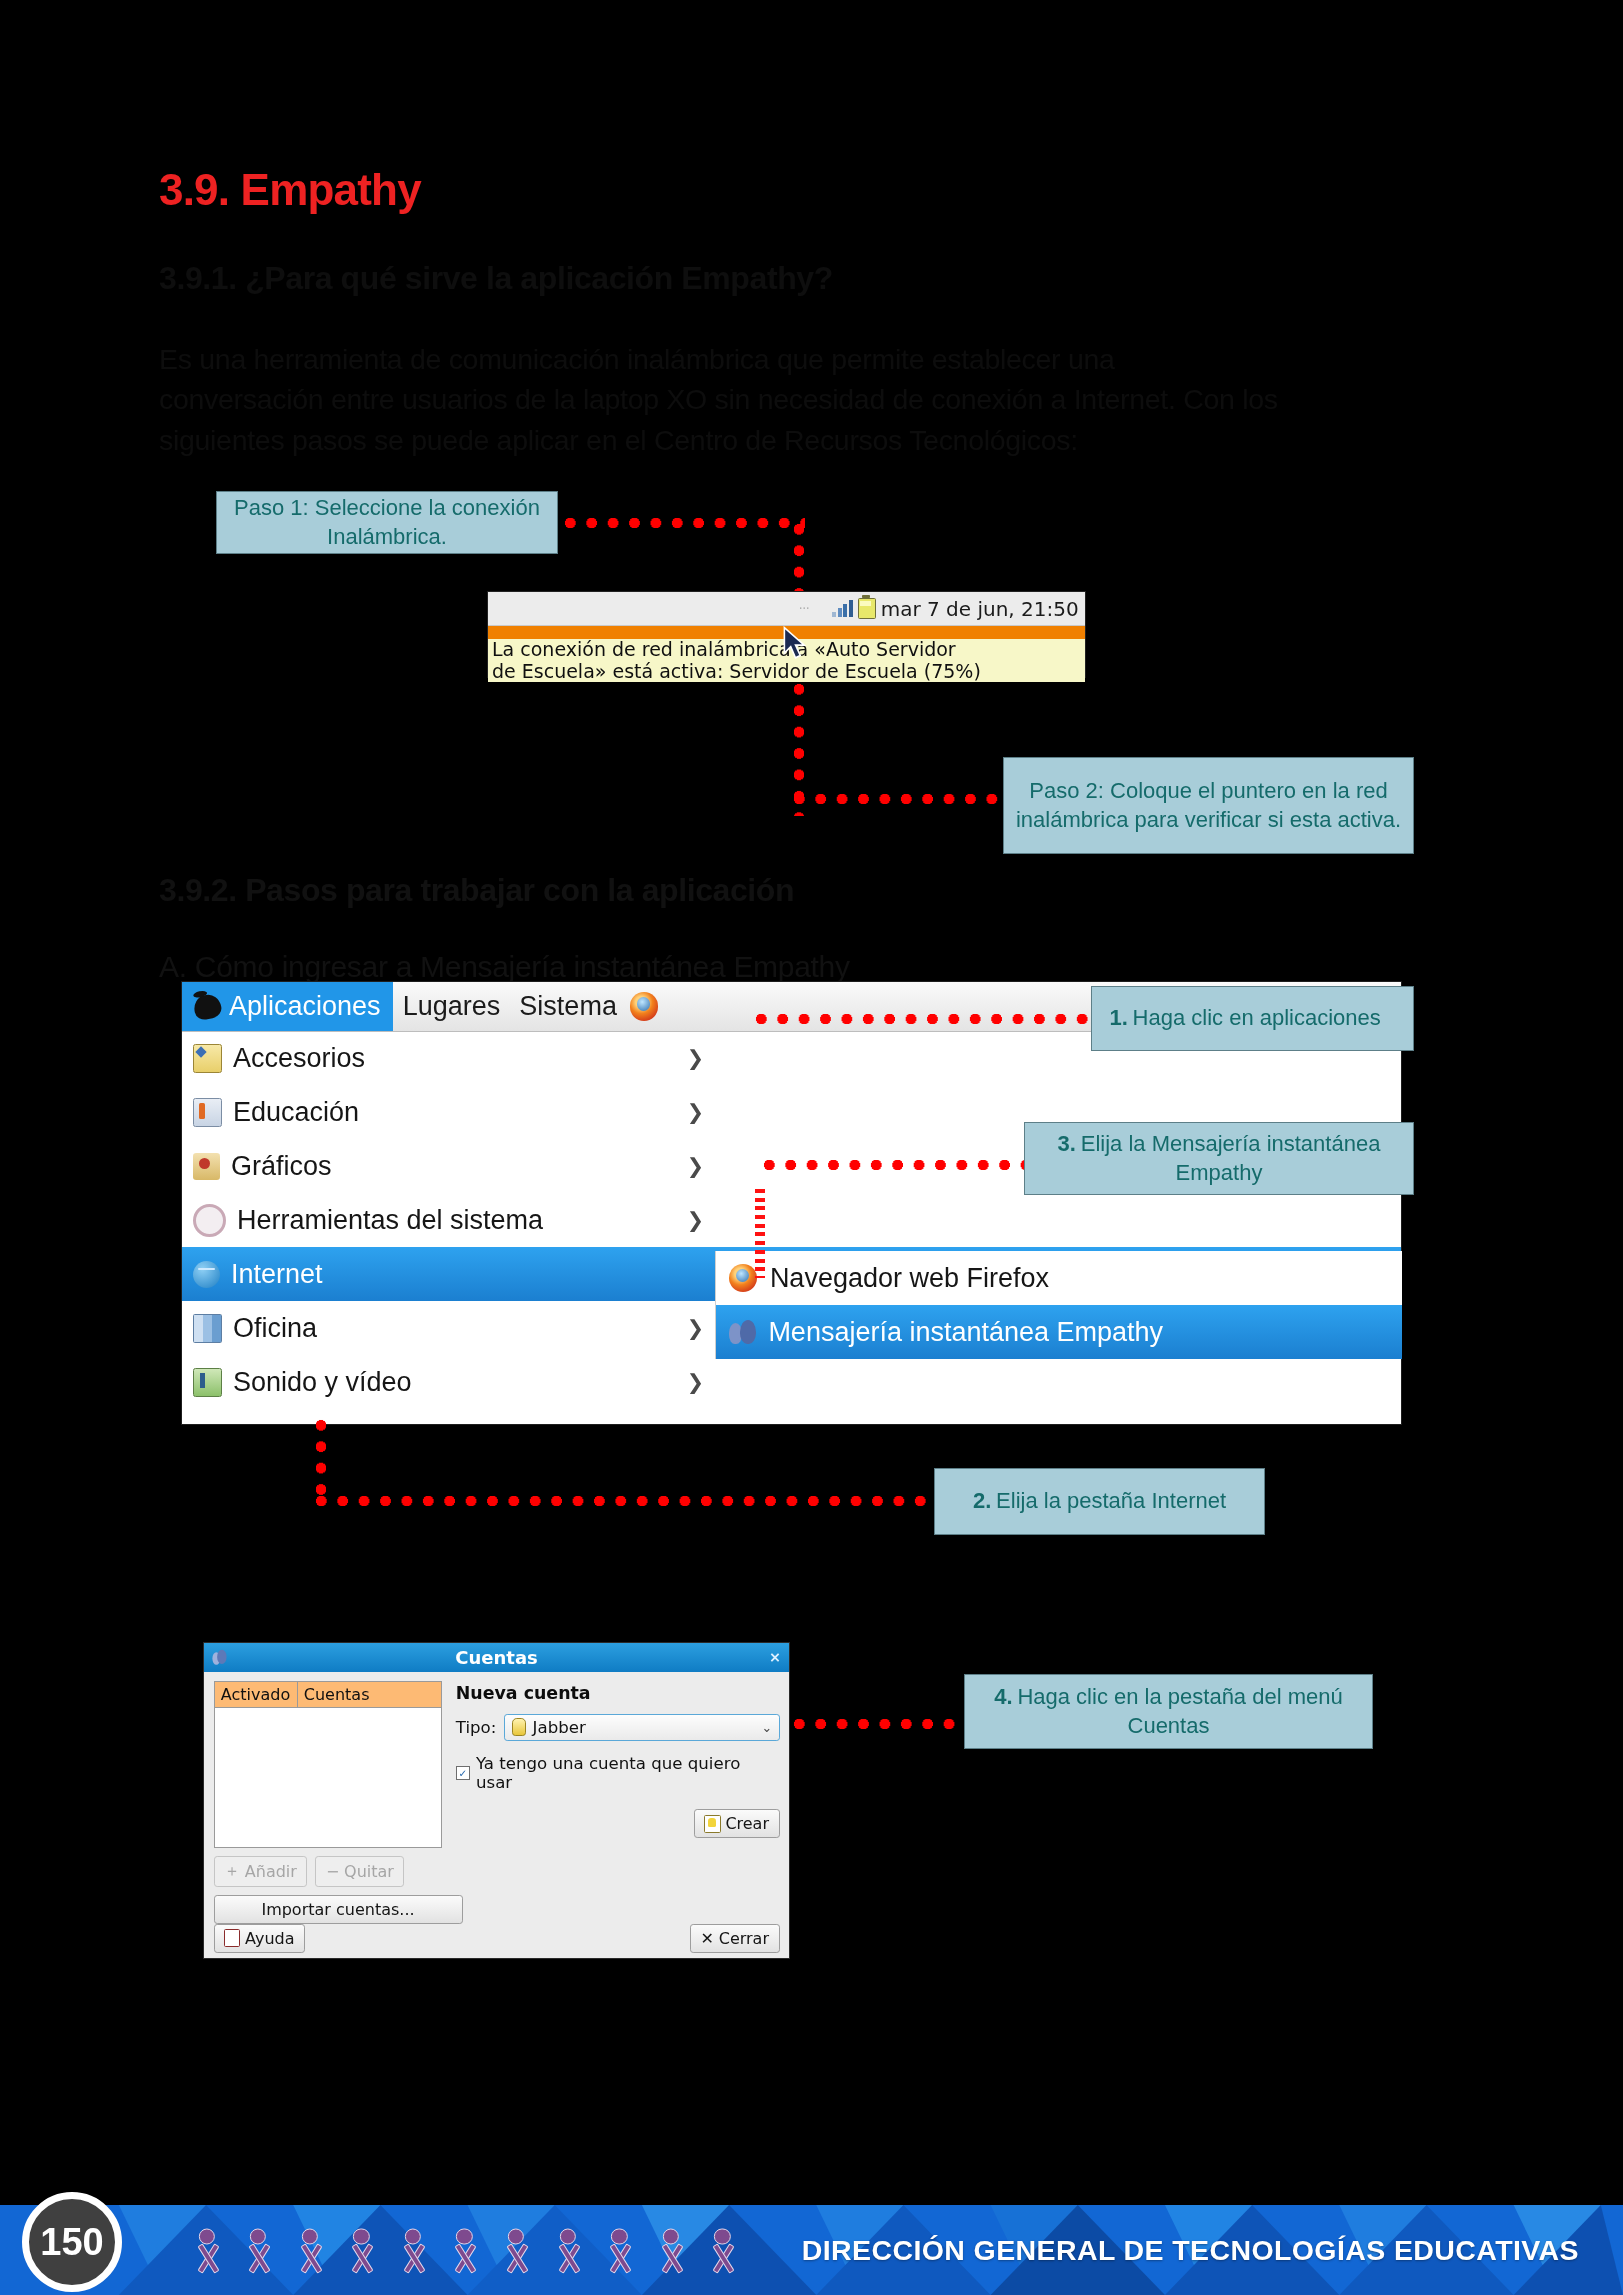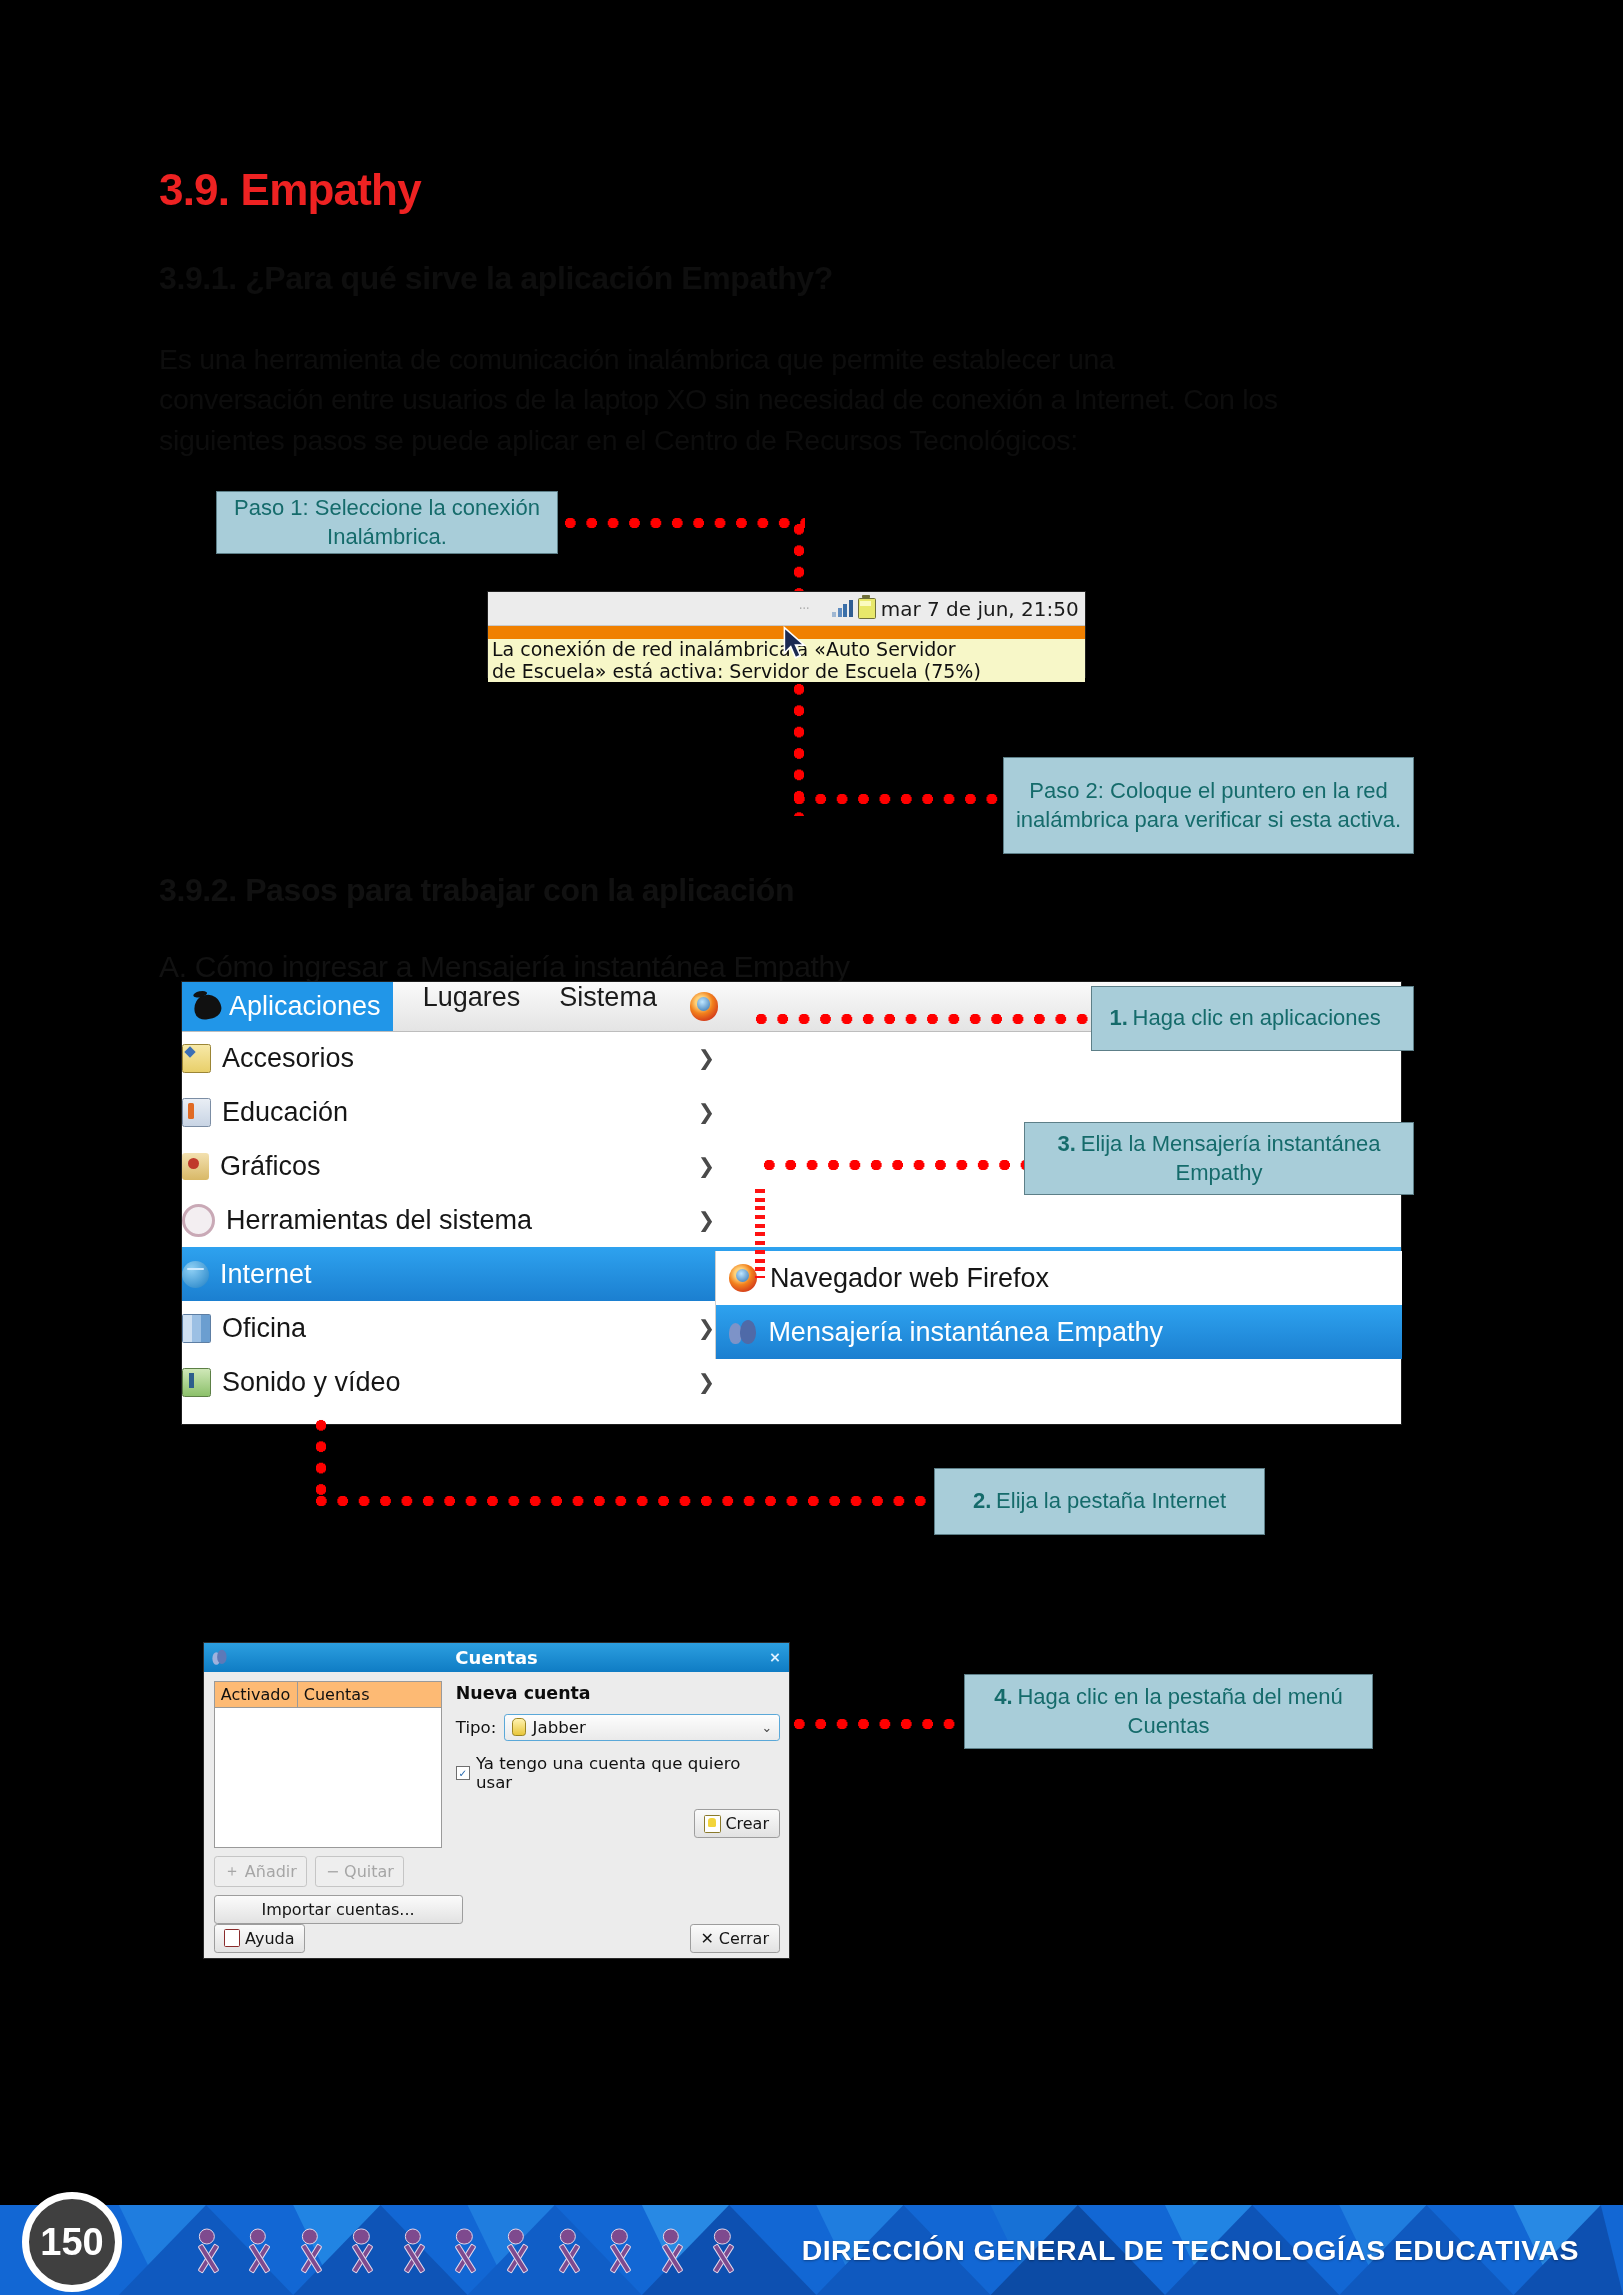--- a/index.html
+++ b/index.html
@@ -106,34 +106,33 @@
   }
   #cursor{position:absolute;left:782px;top:626px;width:27px;height:35px;}
 
   
   #menu-shot{
     position:absolute;left:181px;top:981px;width:1221px;height:444px;
     border:1.6px solid #1e1e1e;box-sizing:border-box;background:#fff;
   }
   #panel{
     height:49px;background:linear-gradient(#fafafa,#e4e4e4);
-    border-bottom:0.8px solid #bdbdbd;display:flex;
+    border-bottom:0.8px solid #bdbdbd;display:flex;align-items:center;
     position:relative;
-    gap:20px;
   }
   #panel-apps{
     background:#2196e8;color:#fff;height:100%;display:flex;align-items:center;
     gap:8px;padding:0 12.7px 0 8px;font-size:27px;
   }
   .panel-item{color:#1b1b1b;font-size:27px;padding:0 9.5px;}
   #panel-ff{margin-left:3.2px;display:flex;align-items:center;}
 
   .menu-col{position:absolute;left:0;top:49px;width:533px;}
   .mi{
-    height:54px;display:flex;align-items:center;gap:11px;padding:0 0;
+    height:54px;display:flex;align-items:center;gap:11px;padding:0 11px;
     font-size:27px;color:#161616;position:relative;box-sizing:border-box;
   }
   .mi .arrow{margin-left:auto;color:#4a4a4a;font-size:20.6px;}
   .mi.sel{background:linear-gradient(#2ea2ef,#1b7fd0);color:#fff;width:1219px;}
   .mi.sel .arrow{color:#eaf6ff;}
   #submenu{
     position:absolute;left:533px;top:269px;width:686px;
     background:#fff;border-left:0.8px solid #cfcfcf;
   }
   .si{

